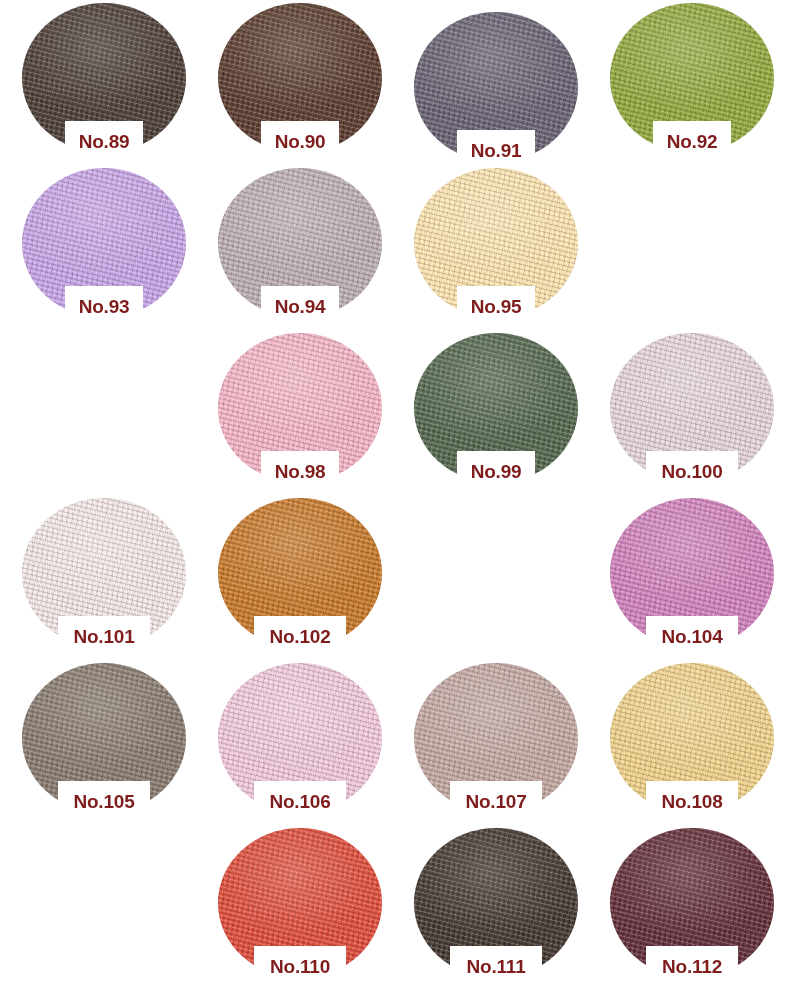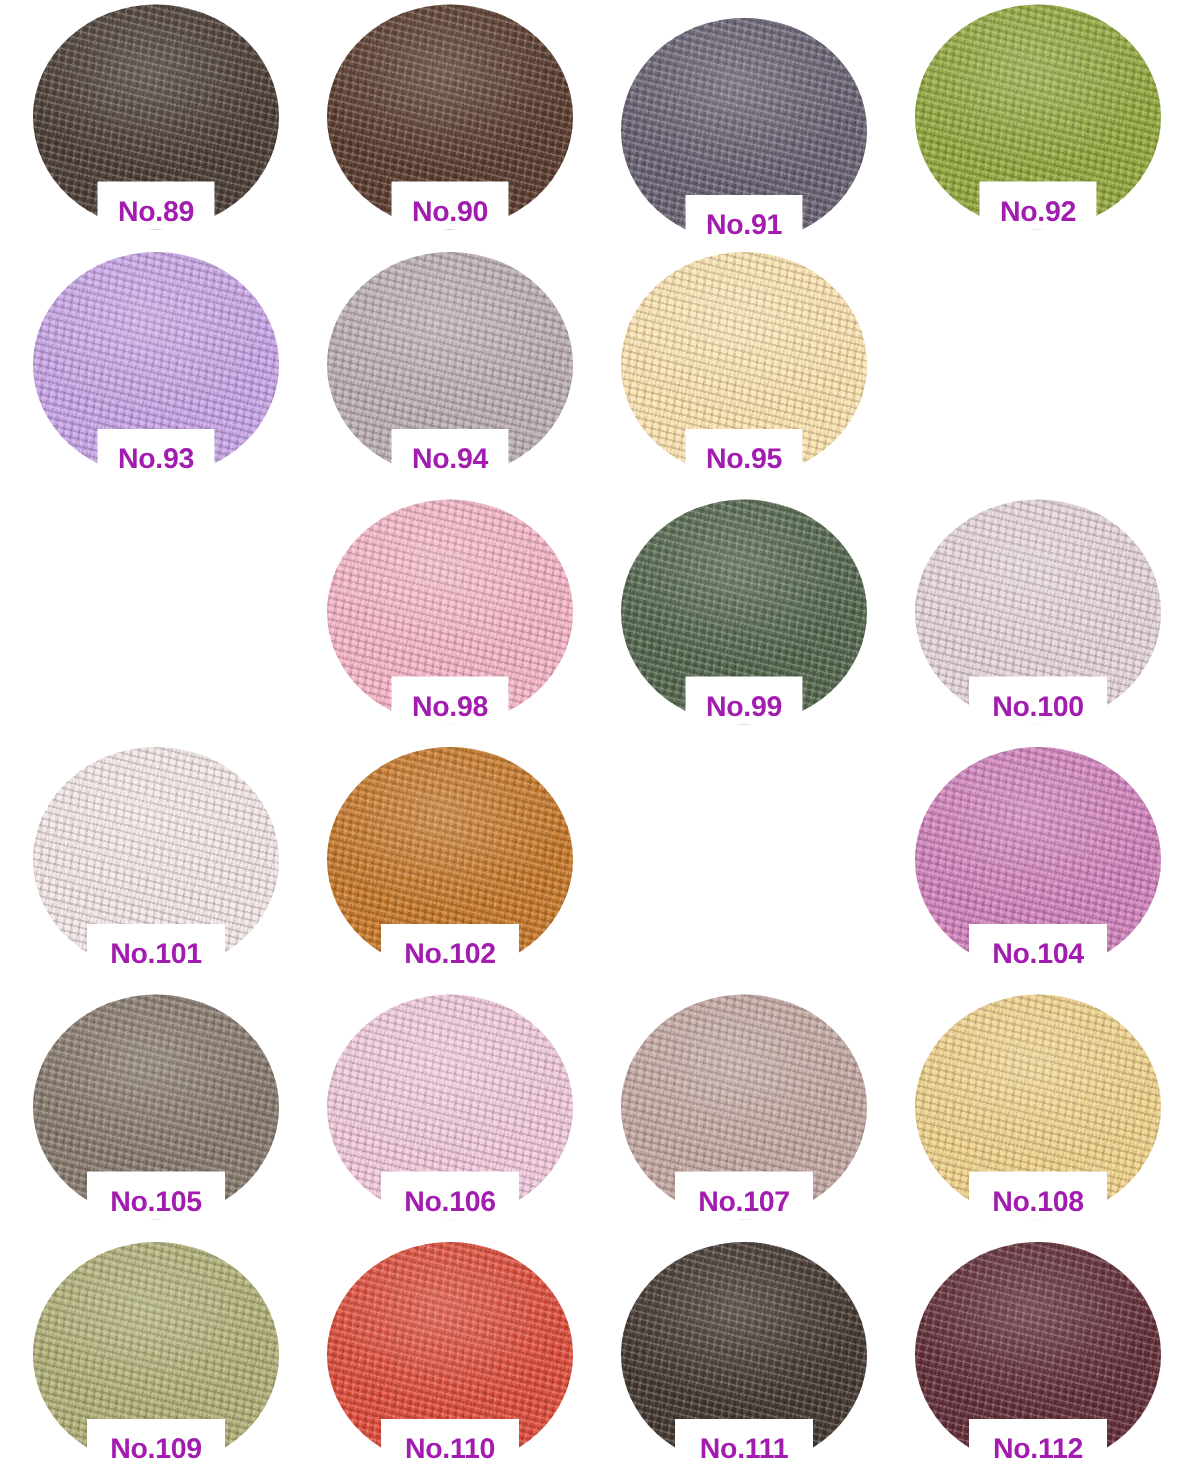--- a/index.html
+++ b/index.html
@@ -110,21 +110,21 @@
     justify-content: center;
     z-index: 3;
   }
   .notch.w2 { width: 78px; }
   .notch.w3 { width: 92px; }
 
   .label {
     font-family: "Liberation Sans", sans-serif;
     font-size: 19px;
     font-weight: 700;
-    color: #a21caf;
+    color: #7f1d1d;
     line-height: 1;
     letter-spacing: -0.2px;
     white-space: nowrap;
     position: absolute;
     bottom: 2px;
     left: 50%;
     transform: translateX(-50%);
     z-index: 4;
   }
 </style>
@@ -261,28 +261,20 @@
       <div class="label">No.107</div>
     </div>
     <div class="swatch" style="left: 610px; top: 663px;">
       <div class="disc" style="background-color: rgb(240, 210, 139);">
         <div class="knit"></div>
         <div class="shade"></div>
       </div>
       <div class="notch w3"></div>
       <div class="label">No.108</div>
     </div>
-    <div class="swatch" style="left: 22px; top: 828px;">
-      <div class="disc" style="background-color: rgb(178, 177, 121);">
-        <div class="knit"></div>
-        <div class="shade"></div>
-      </div>
-      <div class="notch w3"></div>
-      <div class="label">No.109</div>
-    </div>
     <div class="swatch" style="left: 218px; top: 828px;">
       <div class="disc" style="background-color: rgb(224, 78, 60);">
         <div class="knit"></div>
         <div class="shade"></div>
       </div>
       <div class="notch w3"></div>
       <div class="label">No.110</div>
     </div>
     <div class="swatch" style="left: 414px; top: 828px;">
       <div class="disc" style="background-color: rgb(70, 58, 51);">

